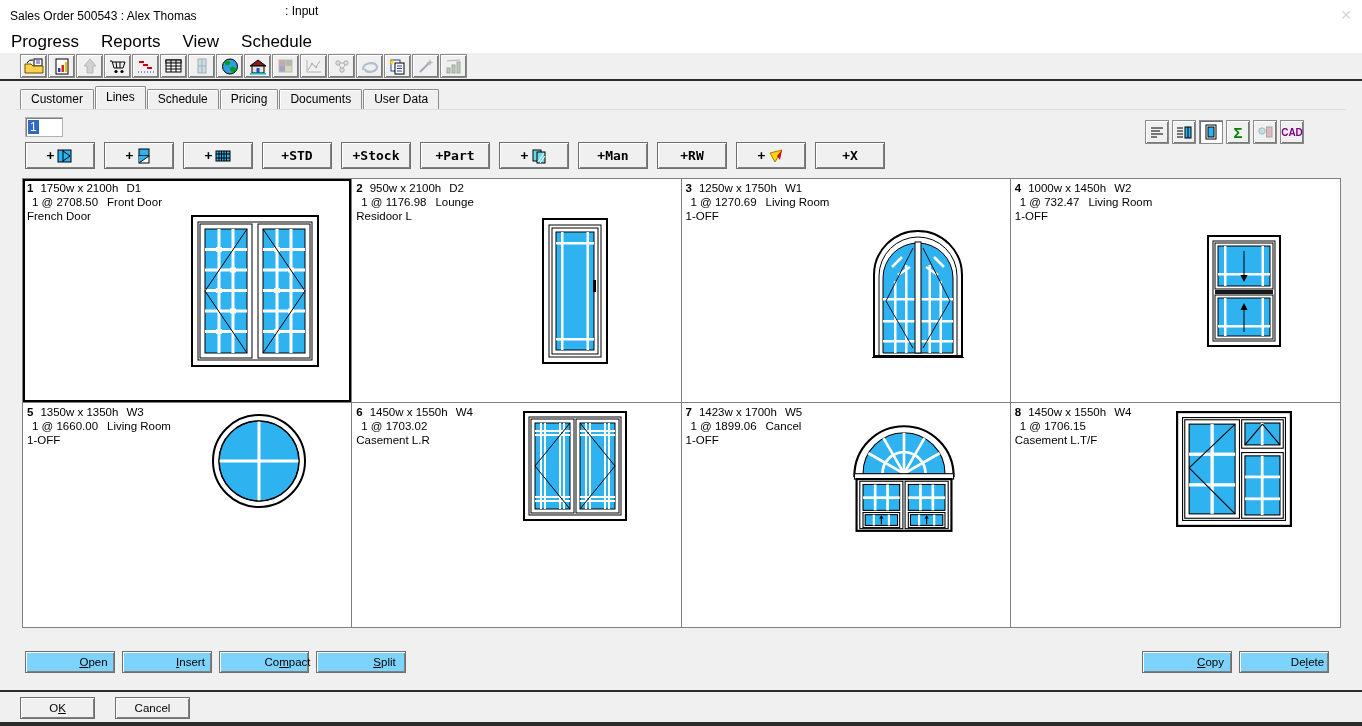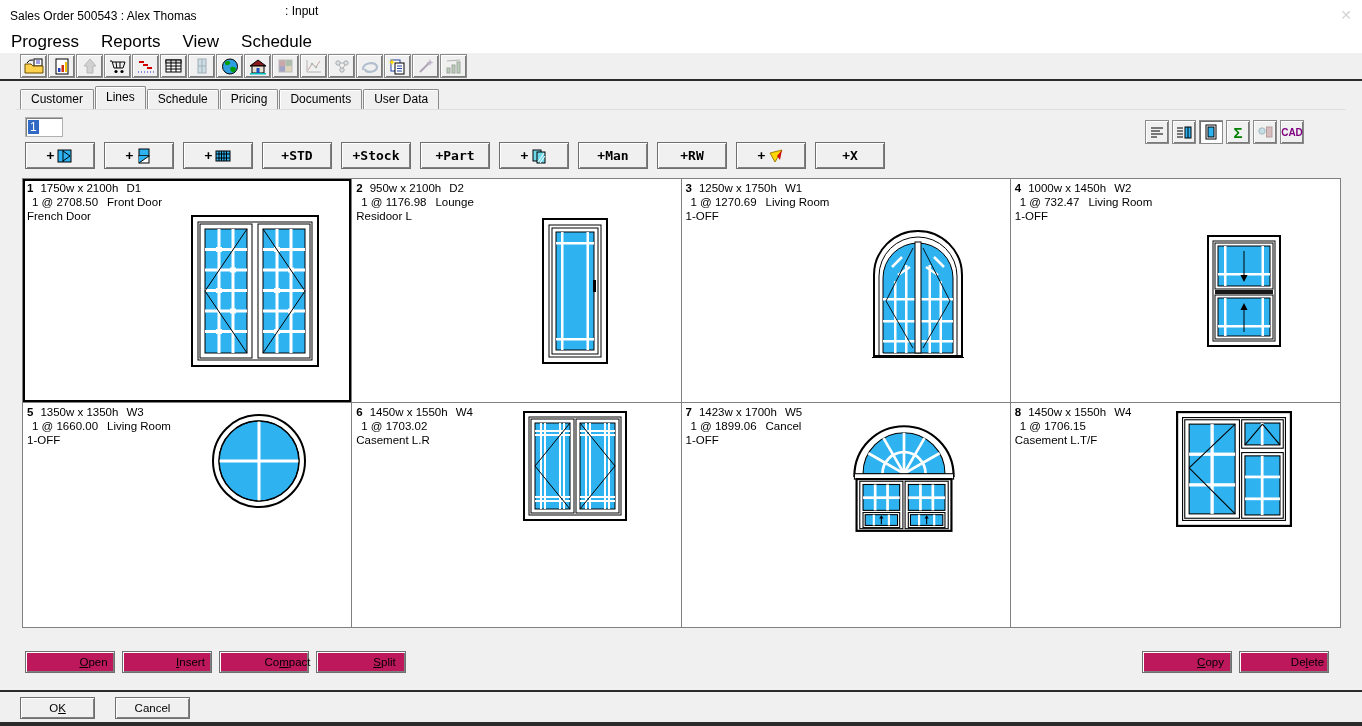--- a/index.html
+++ b/index.html
@@ -53,21 +53,21 @@
   .ltxt { font-size:11.5px; line-height:14px; }
   .l1 b { margin-right:7px; }
   .l1 .sz { margin-right:8px; }
   .l2 { padding-left:5px; }
   .l2 .loc { margin-left:9px; }
   .draw { flex:1; display:flex; align-items:center; justify-content:center; }
 
   
   .actrow-left { position:absolute; top:651px; left:25px; display:flex; gap:7px; }
   .actrow-right { position:absolute; top:651px; left:1142px; display:flex; gap:7px;justify-content:center; }
-  .abtn { width:90px; height:22px; background:#be185d; border:1px solid #6f6f6f; box-shadow:inset 1px 1px 0 #fff, inset -1px -1px 0 #808080; font-size:11.5px; display:flex; align-items:center; justify-content:center;padding-left:47px; }
+  .abtn { width:90px; height:22px; background:#7dd3fc; border:1px solid #6f6f6f; box-shadow:inset 1px 1px 0 #fff, inset -1px -1px 0 #808080; font-size:11.5px; display:flex; align-items:center; justify-content:center;padding-left:47px; }
   .u { text-decoration:underline; }
 
   .sep-ok { position:absolute; top:690px; left:0; width:1362px; height:2px; background:#2b2b2b; }
   .okrow { position:absolute; top:697px; left:20px; display:flex; gap:20px; }
   .okbtn { width:75px; height:22px; background:#f0f0f0; border:1px solid #6f6f6f; box-shadow:inset 1px 1px 0 #fff, inset -1px -1px 0 #808080; font-size:11.5px; display:flex; align-items:center; justify-content:center; }
   .sep-bottom { position:absolute; top:722px; left:0; width:1362px; height:4px; background:#2b2b2b; }
 
   svg { display:block; }
 </style>
 </head>

